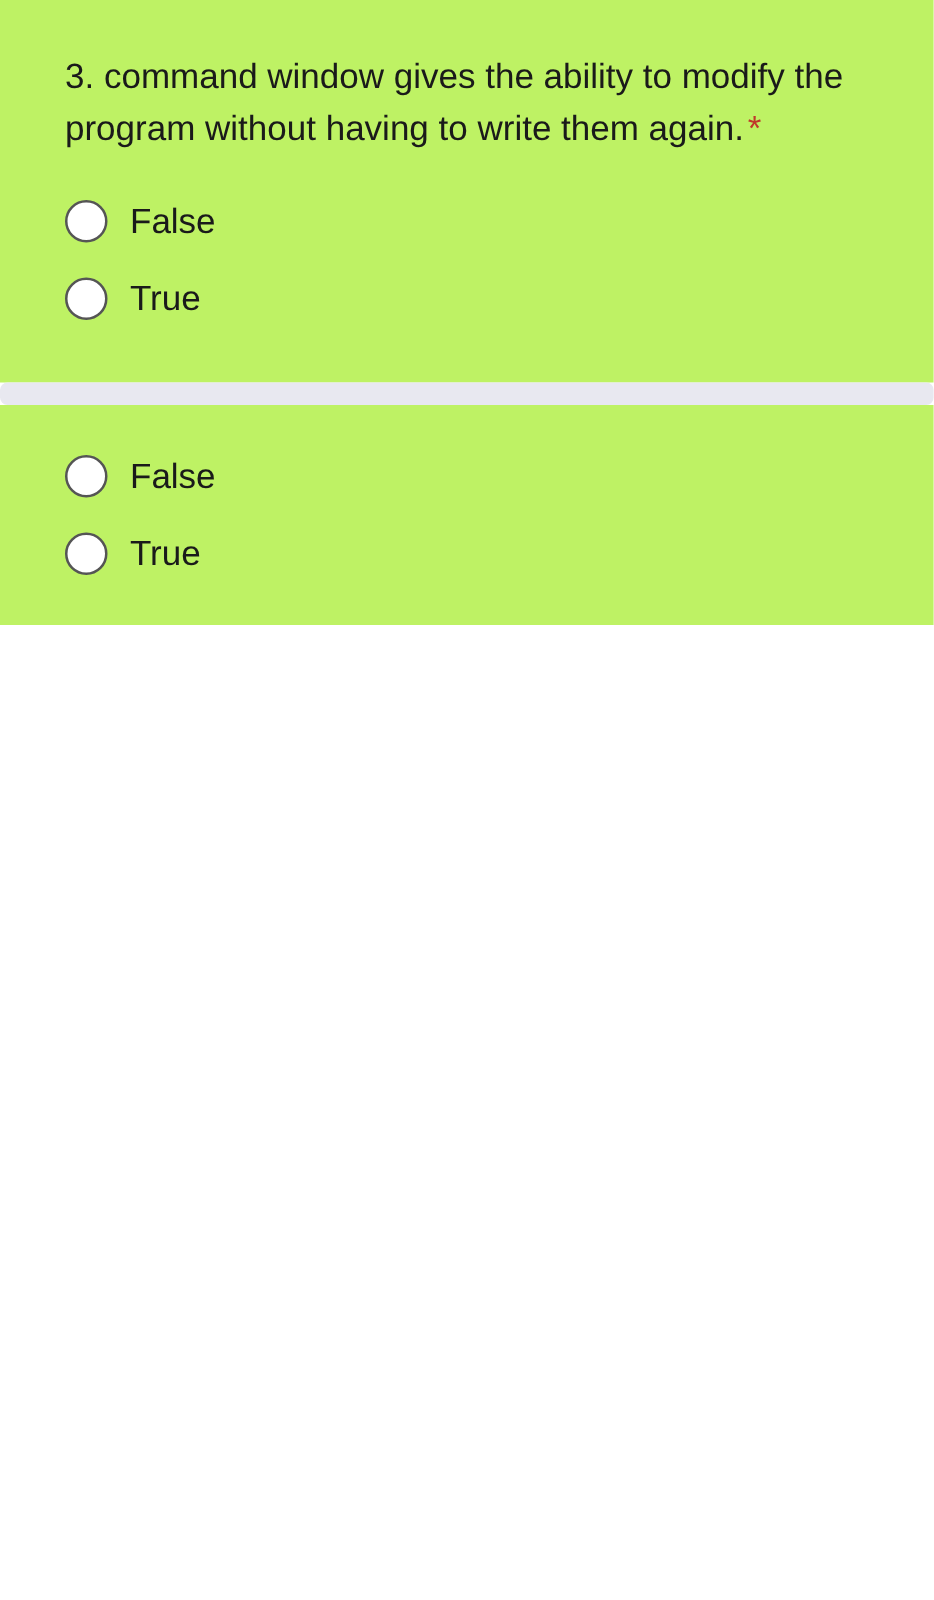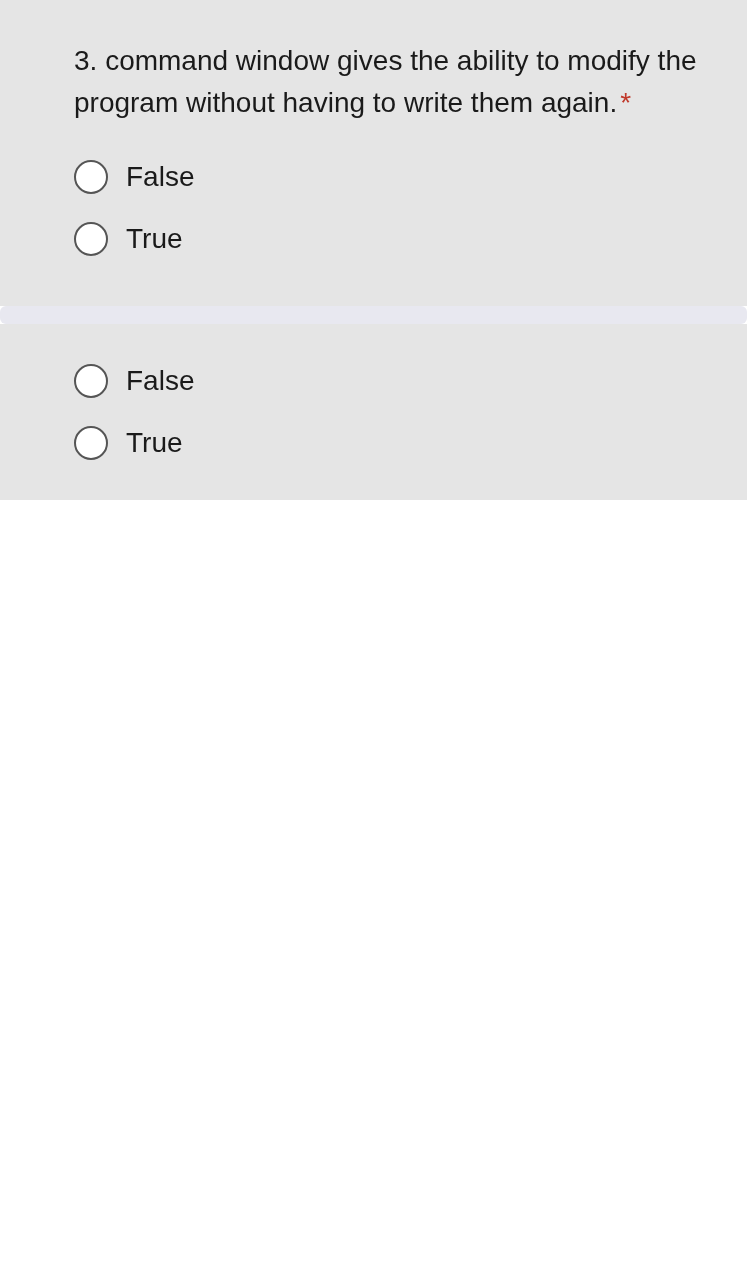--- a/index.html
+++ b/index.html
@@ -11,22 +11,22 @@
     body {
       width: 747px;
       min-height: 1280px;
       background-color: #ffffff;
       font-family: Arial, sans-serif;
       font-size: 28px;
       color: #1a1a1a;
     }
 
     .question-section {
-      background-color: #e5e5e5;
-      padding: 40px 50px 40px 74px;
+      background-color: #bef264;
+      padding: 40px 50px 40px 52px;
     }
 
     .question-section.divider-below {
       padding-bottom: 50px;
     }
 
     .divider {
       height: 18px;
       background-color: #e8e8f0;
       border-radius: 6px;

